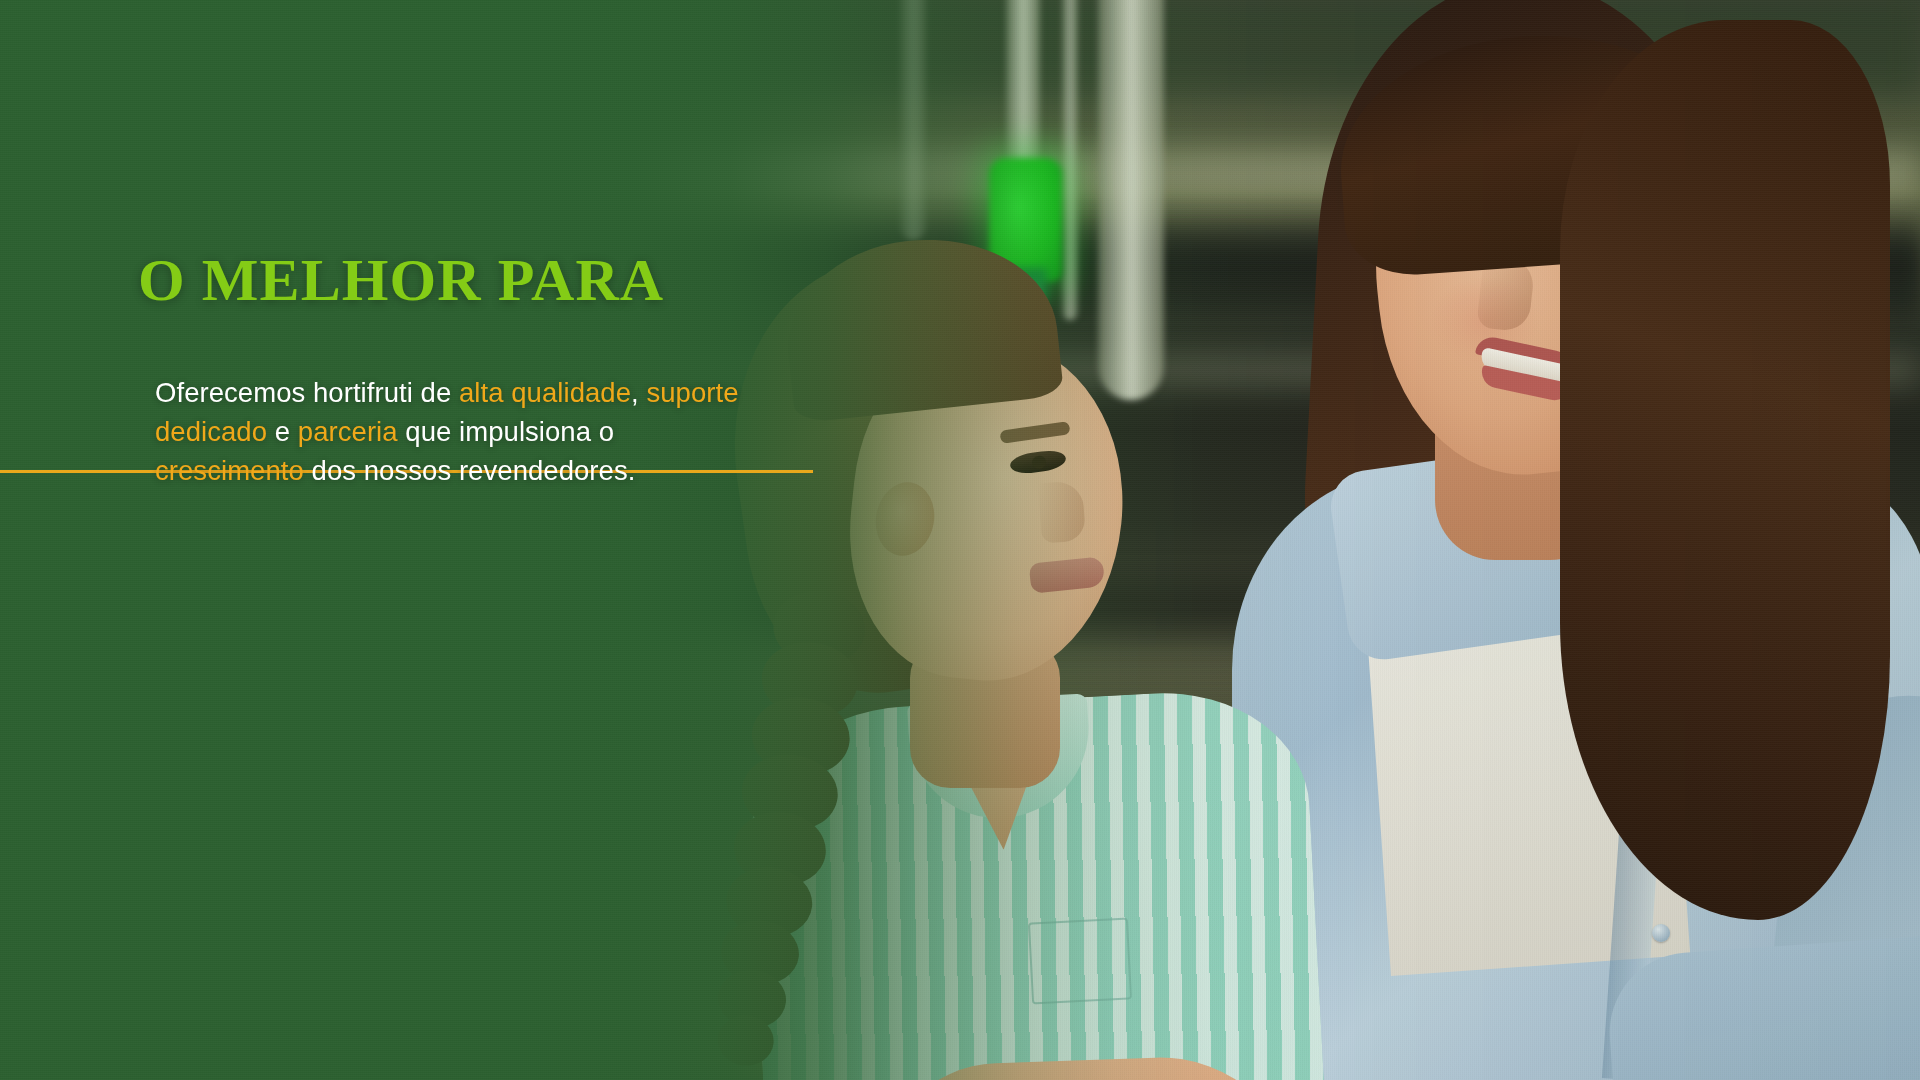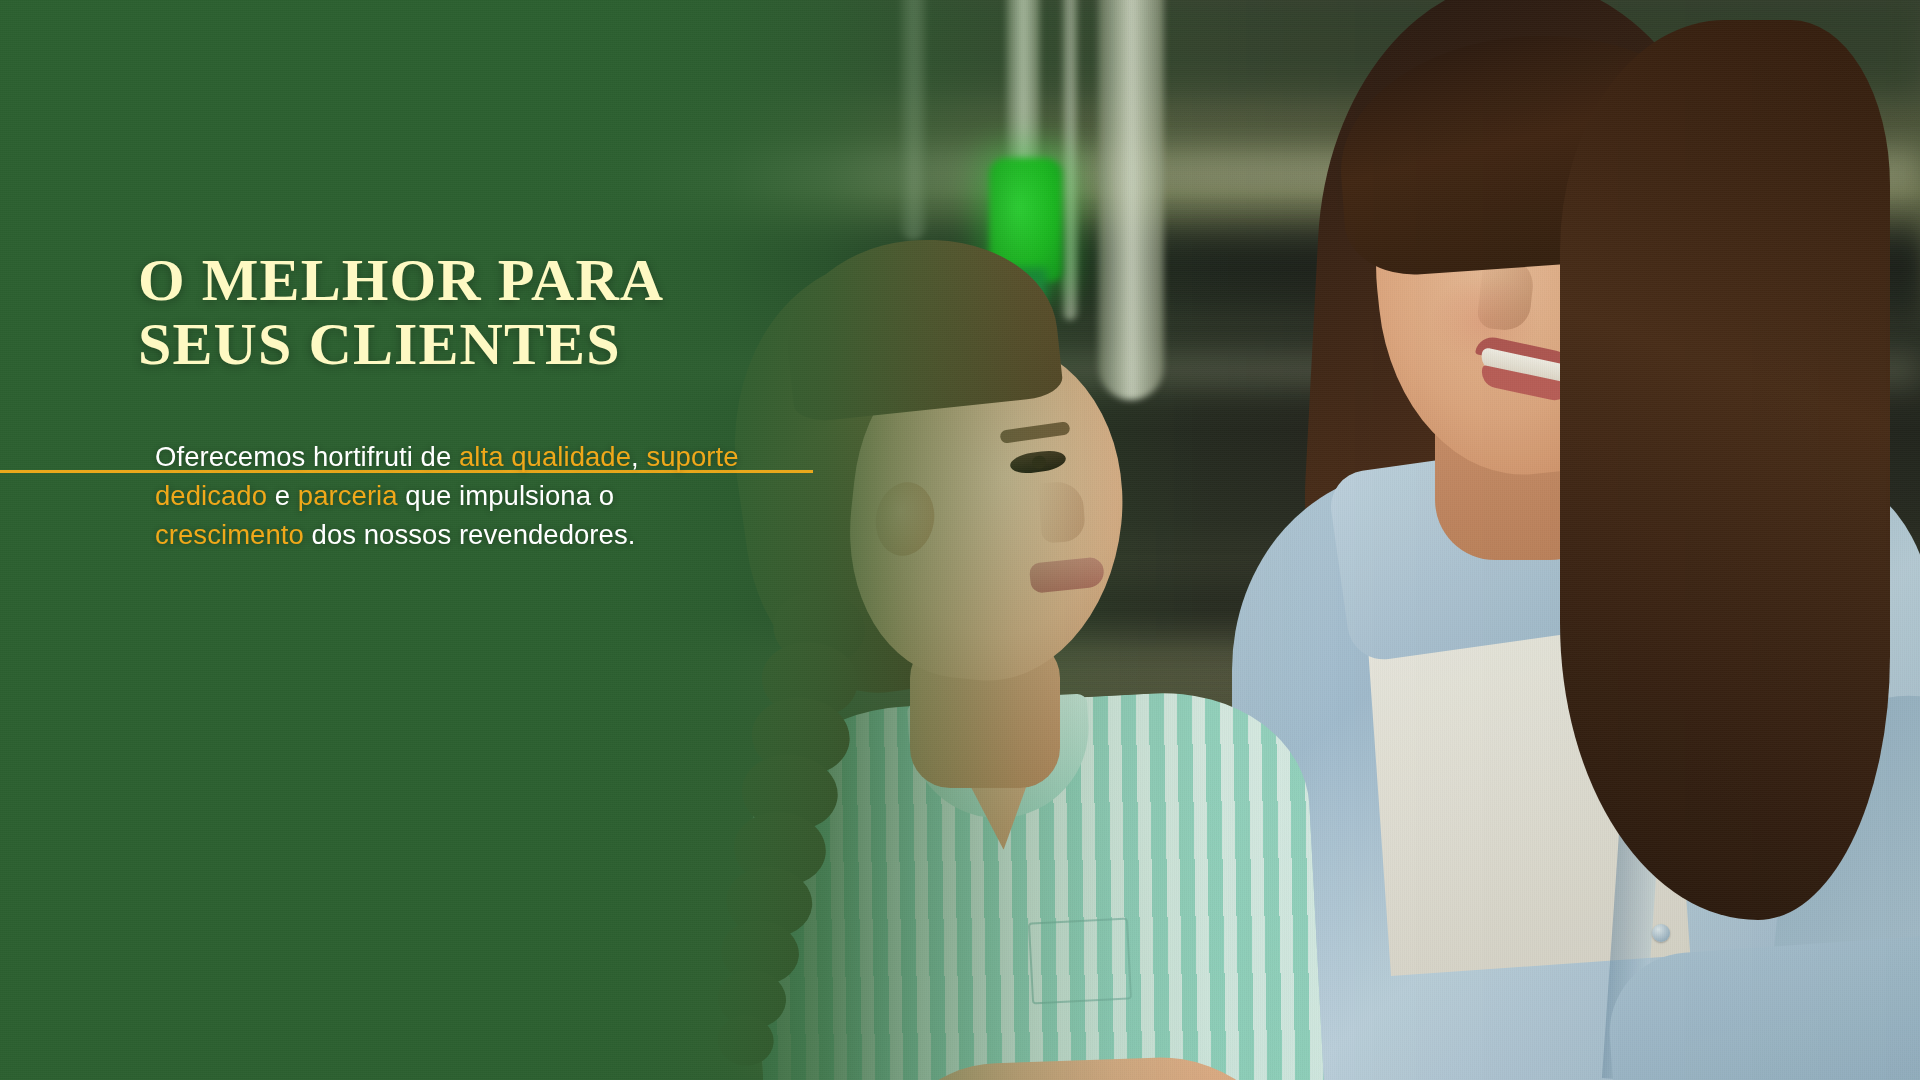--- a/index.html
+++ b/index.html
@@ -366,21 +366,21 @@
     top: 248px;
     width: 620px;
   }
   .headline {
     margin: 0;
     font-family: "Liberation Serif", "DejaVu Serif", serif;
     font-weight: 700;
     font-size: 60px;
     line-height: 1.07;
     letter-spacing: 0.018em;
-    color: #fef9c3;
+    color: #84cc16;
     text-transform: uppercase;
     text-shadow: 0 2px 10px rgba(0,0,0,0.28);
   }
   .headline .ln { display: block; }
 
   .rule {
     position: absolute;
     left: -138px;
     top: 222px;
     width: 813px;
@@ -483,21 +483,20 @@
   </div>
 
   <div class="green-scrim"></div>
   <div class="green-tint"></div>
   <div class="grain"></div>
 
   <div class="content">
 
     <h1 class="headline">
       <span class="ln">O MELHOR PARA</span>
-      <span class="ln">SEUS CLIENTES</span>
     </h1>
 
     <div class="rule"></div>
 
     <p class="blurb">
       <span>Oferecemos hortifruti de </span><span class="hl">alta qualidade</span><span>, </span><span class="hl">suporte dedicado</span><span> e </span><span class="hl">parceria</span><span> que impulsiona o </span><span class="hl">crescimento</span><span> dos nossos revendedores.</span>
     </p>
 
   </div>
 

